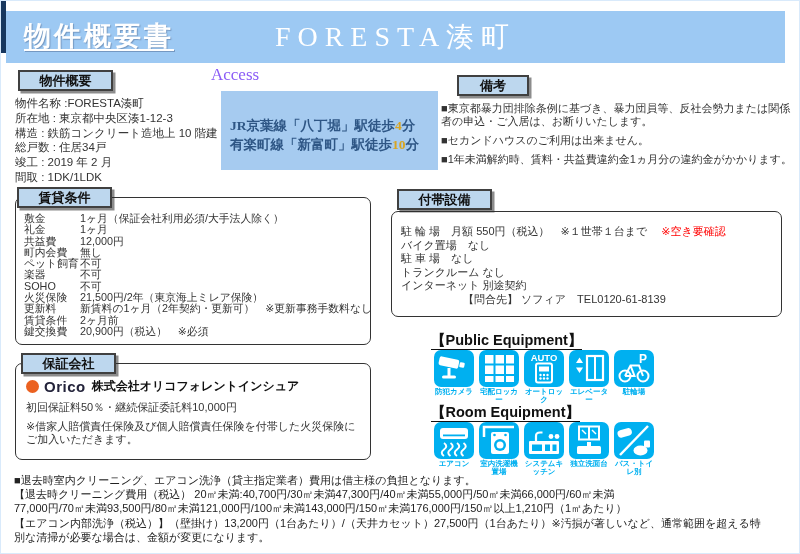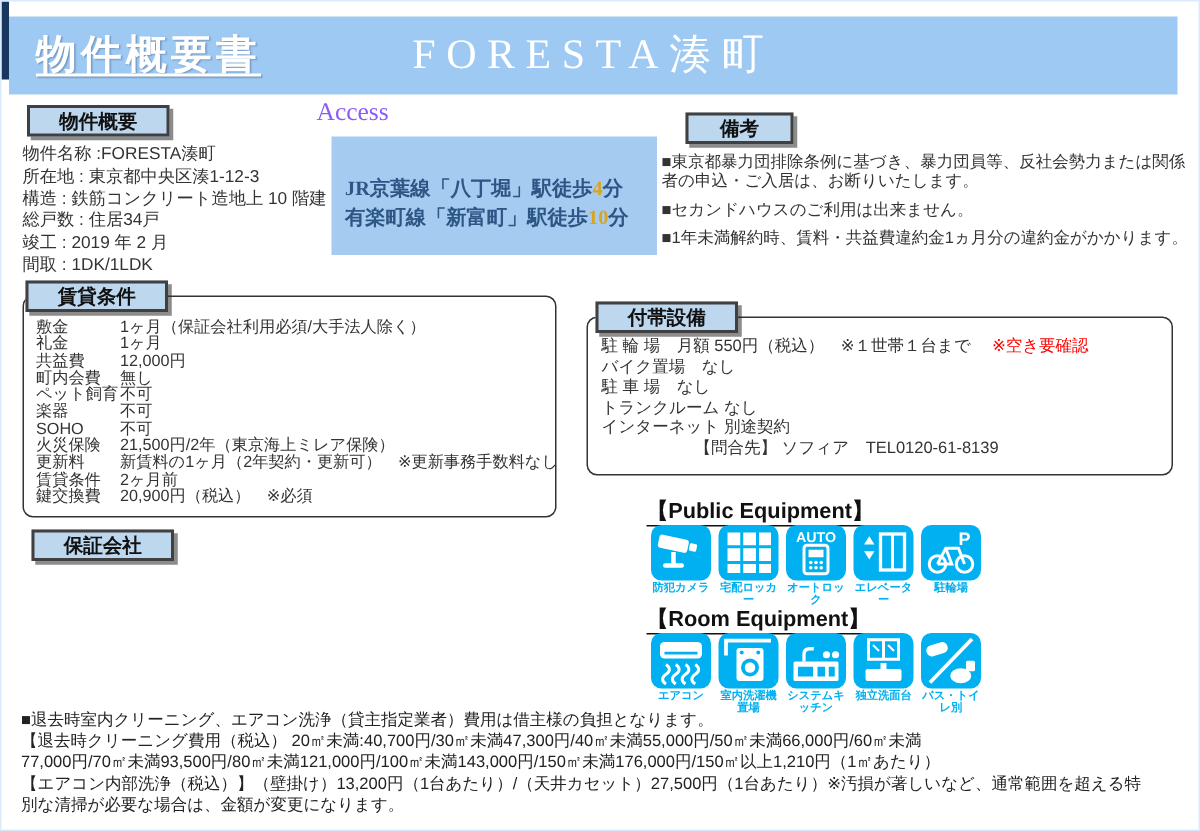--- a/index.html
+++ b/index.html
@@ -44,21 +44,21 @@
 
   
   .section-box { position:absolute; border:1.5px solid #333; border-radius:7px; background:#fff; }
   .rental-box { left:14px; top:196px; width:356px; height:148px;padding-left:43px; }
   .rental-label { left:16px; top:186px; }
   .rental-rows { position:absolute; left:8px; top:15px; right:4px; font-size:10.8px; line-height:11.3px; color:#333; }
   .rental-row { display:flex; white-space:nowrap; }
   .rental-row .rlabel { width:56px; flex:none; }
 
   .facility-box { left:390px; top:210px; width:391px; height:106px; }
-  .facility-label { left:396px; top:200px; }
+  .facility-label { left:396px; top:188px; }
   .facility-lines { position:absolute; left:9px; top:13px; font-size:11px; line-height:13.5px;
                     color:#333; white-space:nowrap; }
   .facility-lines .red { color:#FF0000; margin-left:14px; }
   .facility-lines .indent { padding-left:62px; }
 
   .guarantor-box { left:14px; top:362px; width:356px; height:97px; }
   .guarantor-label { left:20px; top:352px; }
   .orico-row { position:absolute; left:10px; top:14px; display:flex; align-items:center; white-space:nowrap; }
   .orico-circle { width:13px; height:13px; border-radius:50%; background:#EB6120; margin-right:5px; }
   .orico-brand { font-size:15px; font-weight:bold; color:#23233a; letter-spacing:.5px; margin-right:6px; }
@@ -171,20 +171,29 @@
       <div><span>駐 輪 場　月額 550円（税込）　※１世帯１台まで</span><span class="red">※空き要確認</span></div>
       <div>バイク置場　なし</div>
       <div>駐 車 場　なし</div>
       <div>トランクルーム なし</div>
       <div>インターネット 別途契約</div>
       <div class="indent">【問合先】 ソフィア　TEL0120-61-8139</div>
     </div>
   </div>
   <div class="label-box facility-label">付帯設備</div>
 
+  <div class="section-box guarantor-box">
+    <div class="orico-row">
+      <span class="orico-circle"></span>
+      <span class="orico-brand">Orico</span>
+      <span class="orico-company">株式会社オリコフォレントインシュア</span>
+    </div>
+    <div class="guarantor-fee">初回保証料50％・継続保証委託料10,000円</div>
+    <div class="guarantor-note">※借家人賠償責任保険及び個人賠償責任保険を付帯した火災保険にご加入いただきます。</div>
+  </div>
   <div class="label-box guarantor-label">保証会社</div>
 
   <div class="equip-heading public-heading"><span>【Public Equipment】</span></div>
   <div class="icon-row public-icons">
     <div class="icon-item">
       <div class="icon-tile">
         <svg width="40" height="37" viewBox="0 0 40 37">
             <g fill="#fff">
               <rect x="5" y="8" width="20" height="9" rx="2" transform="rotate(12 15 12)"></rect>
               <rect x="25.5" y="12.5" width="5" height="5" rx="1" transform="rotate(12 28 15)"></rect>

